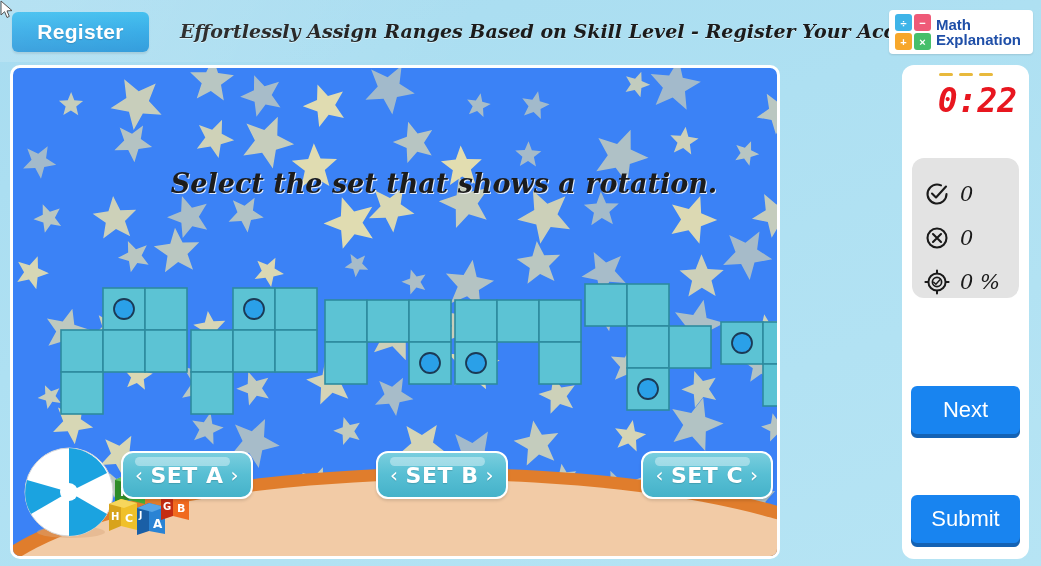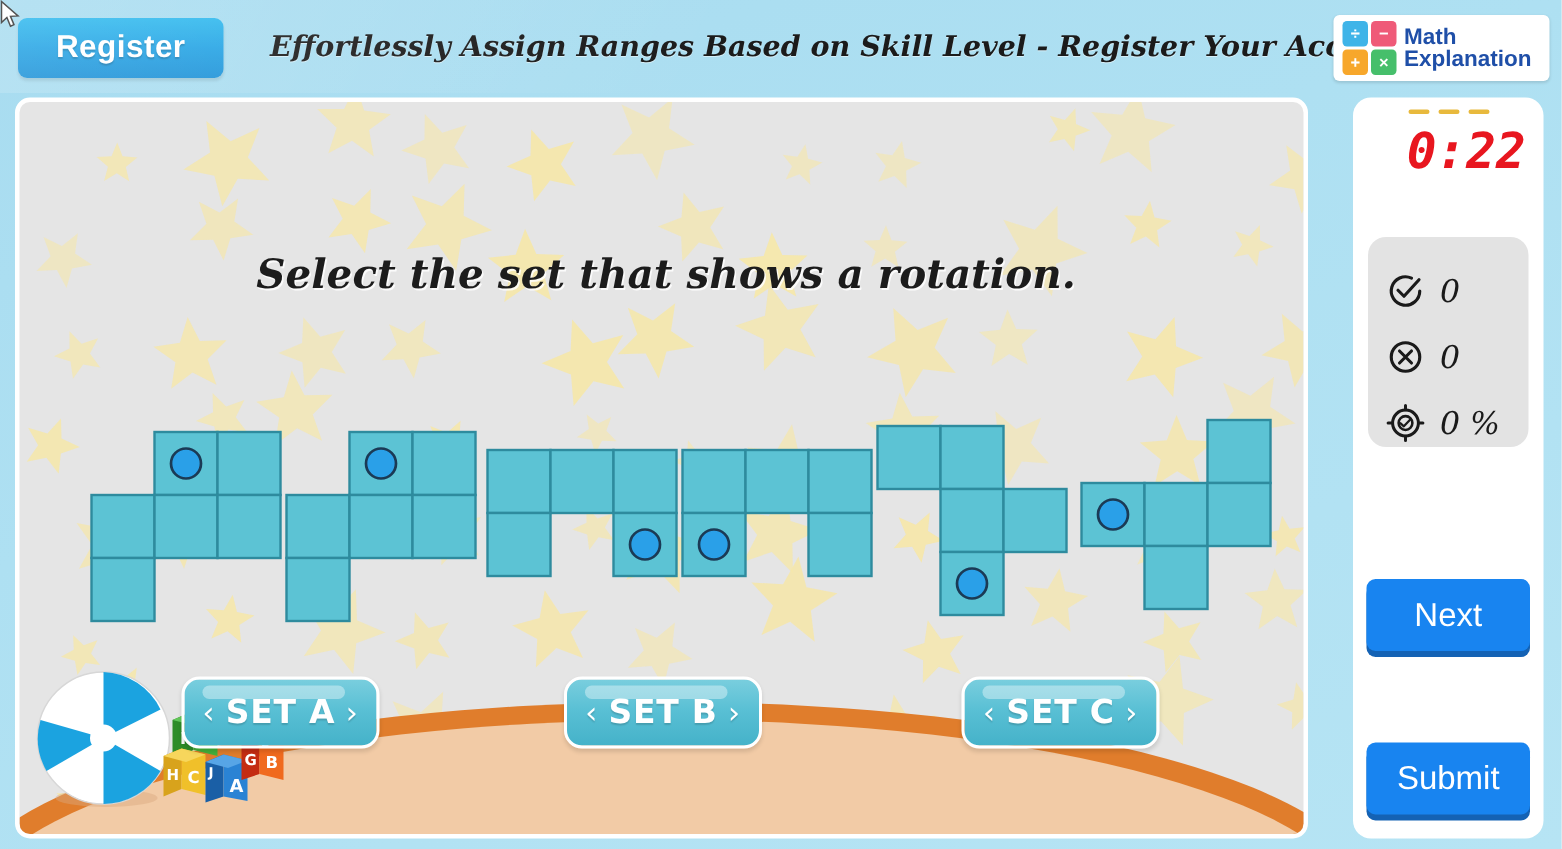--- a/index.html
+++ b/index.html
@@ -62,22 +62,22 @@
   #logo-mark .q.br { left: 19px; top: 19px; background: #46bf6b; }
   #logo-text { line-height: 1.0; }
   #logo-text .l1 { color: #1f4fa8; font-size: 15px; font-weight: bold; }
   #logo-text .l2 { color: #1f4fa8; font-size: 15px; font-weight: bold; }
 
   #cursor { position: absolute; left: 0px; top: 0px; width: 14px; height: 20px; }
 
   
   #stage {
     position: absolute; left: 10px; top: 65px;
-    width: 862px; height: 494px;
-    background: #e5e5e5; border-radius: 10px;
+    width: 770px; height: 494px;
+    background: #3b82f6; border-radius: 10px;
     border: 3px solid #ffffff;
     overflow: hidden;
   }
   #stars { position:absolute; inset:0; }
   #question {
     position: absolute; left: 0; top: 100px; width: 862px;
     text-align: center;
     font-family: "DejaVu Serif", serif;
     font-style: italic; font-weight: bold;
     font-size: 27px; color: #1c1c1c;

